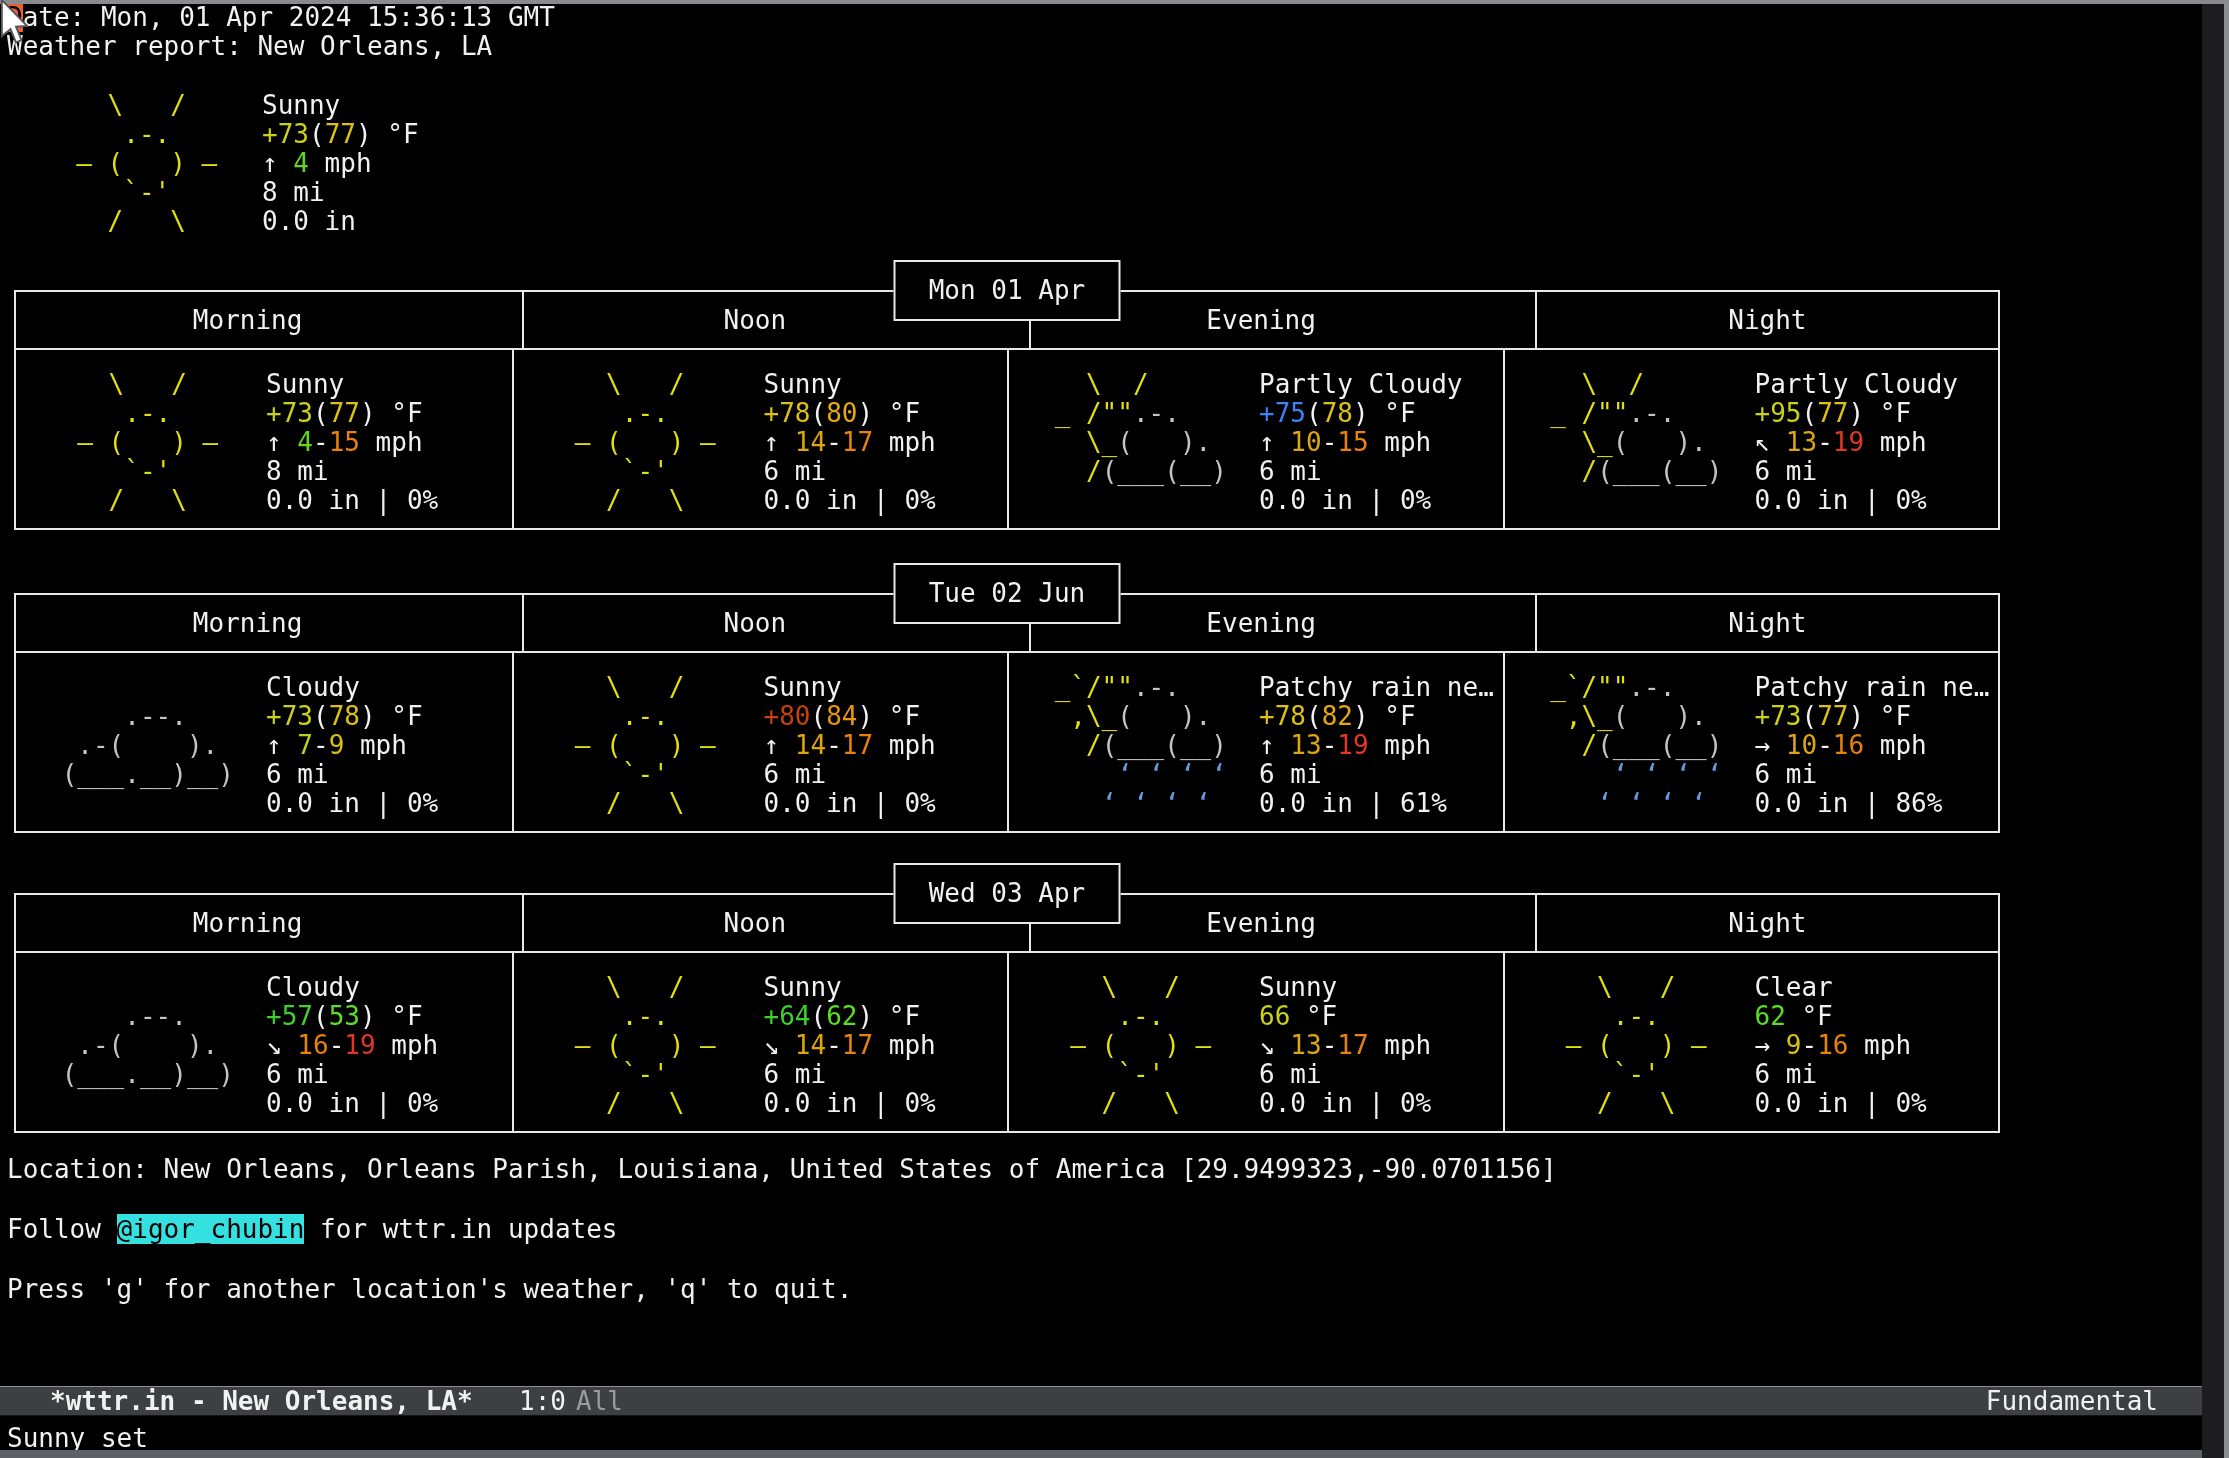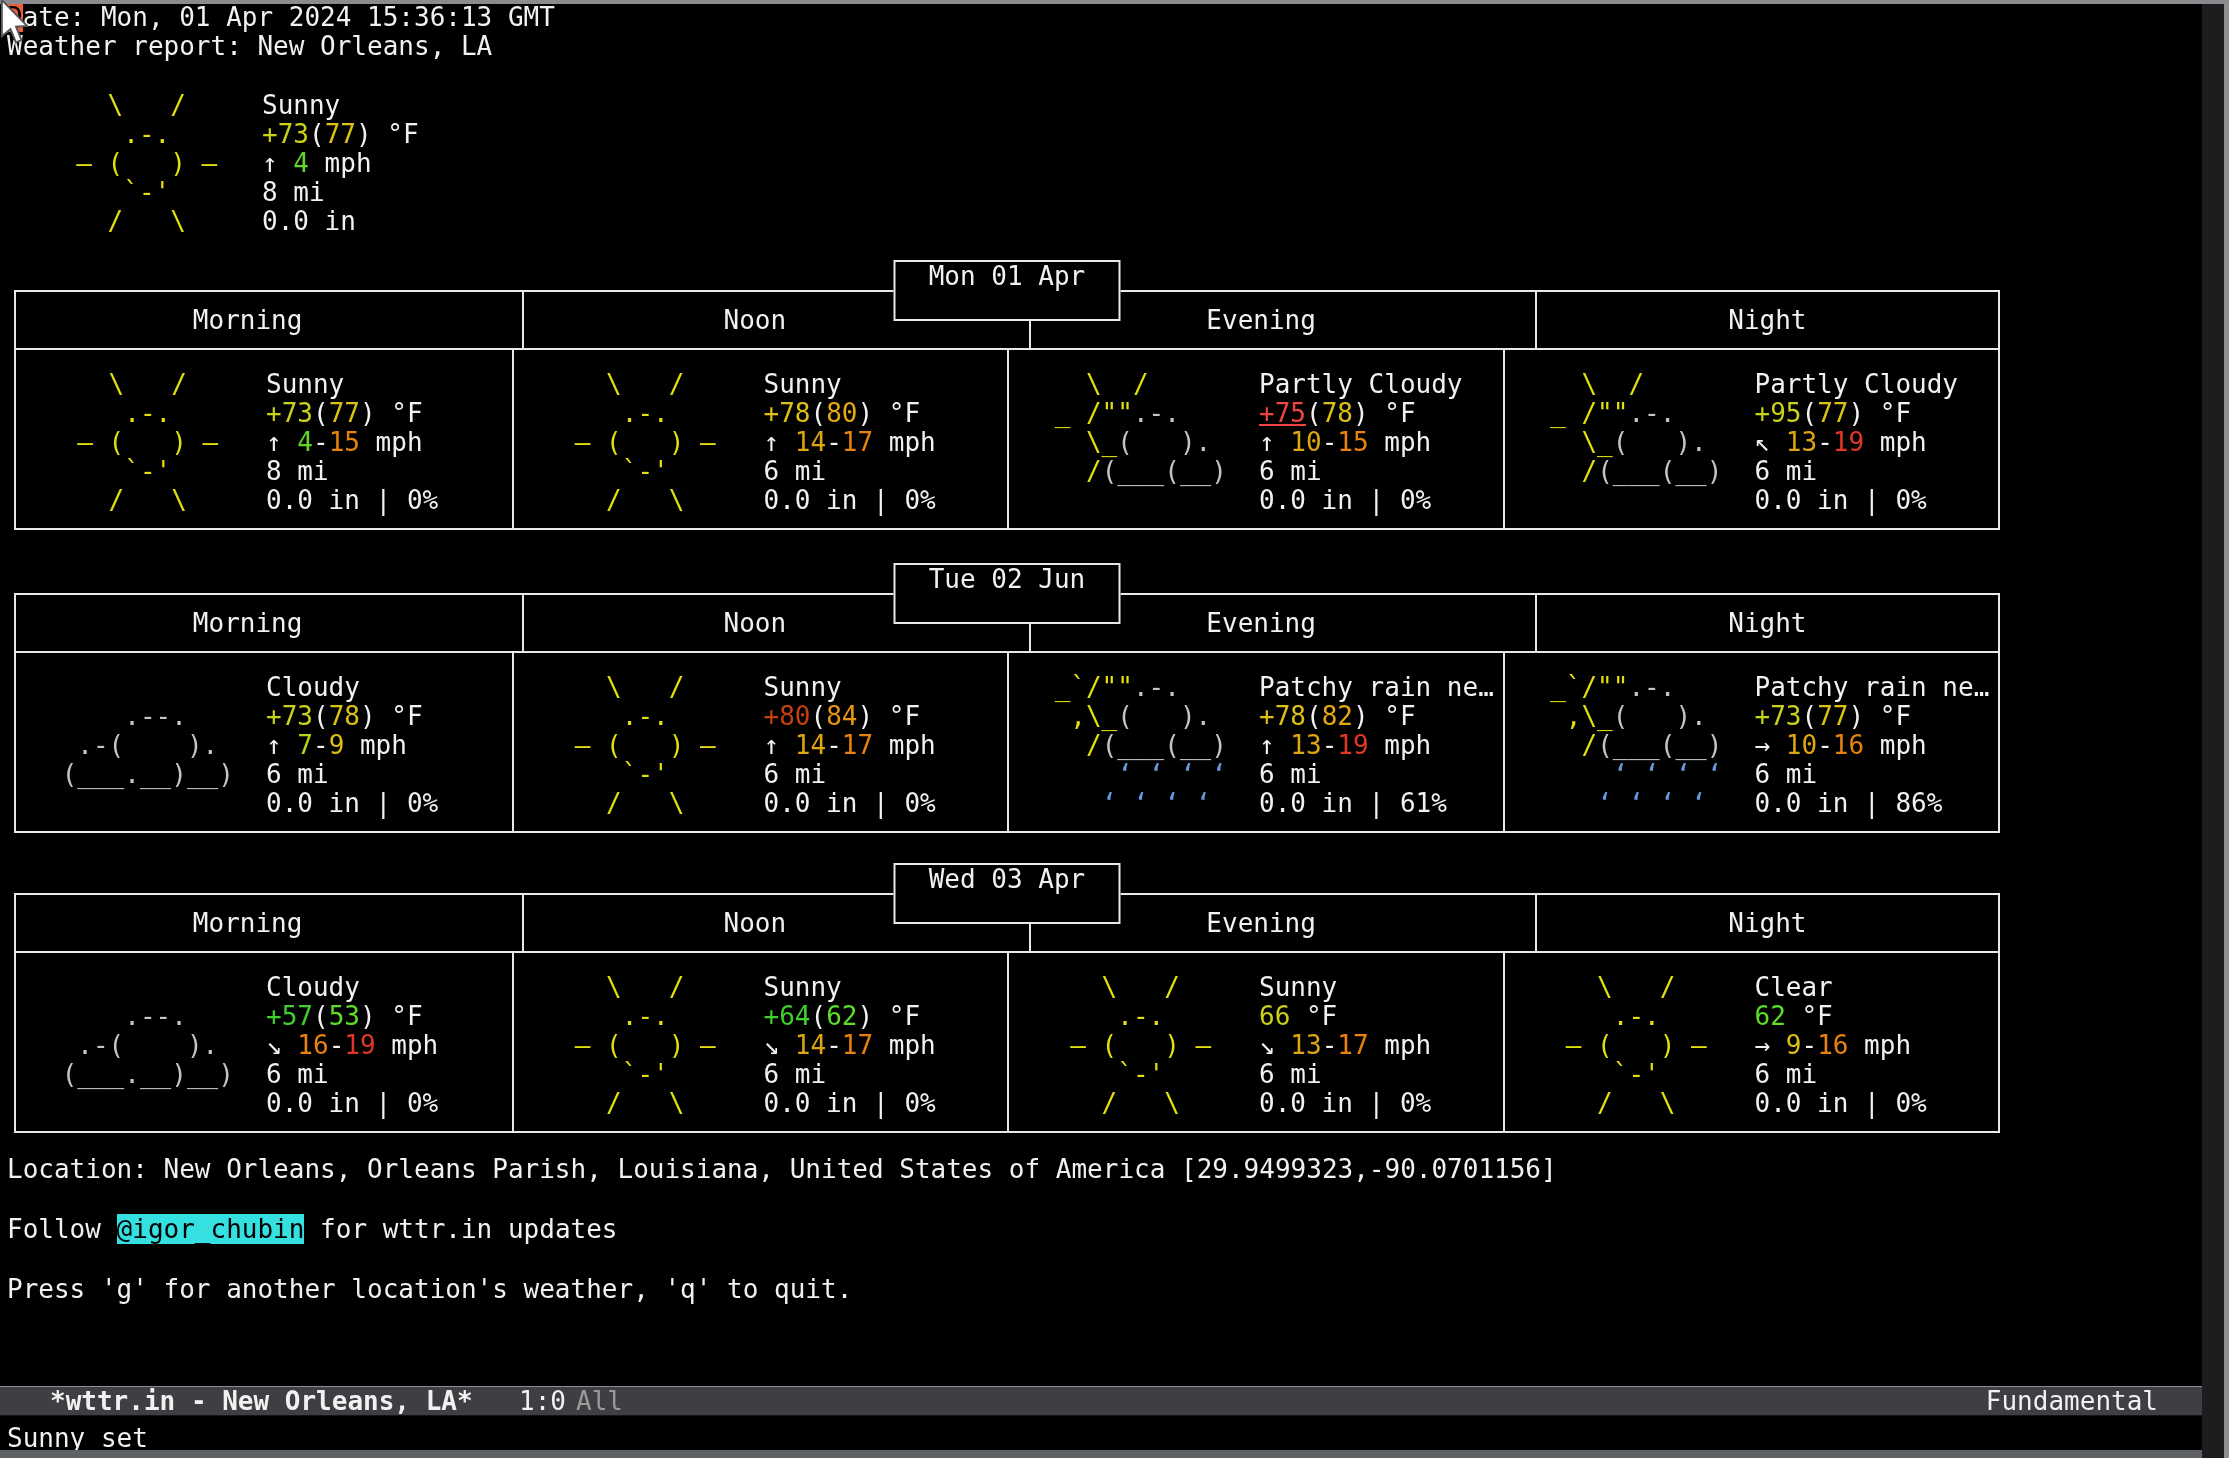--- a/index.html
+++ b/index.html
@@ -9,21 +9,21 @@
   .line{position:absolute;white-space:pre;height:29px;}
   .cursor{background:var(--cursor,#e8613c);color:#000;}
   .hl{background:var(--highlight_bg,#35e0e0);color:#000;}
 
   .curr-icon{position:absolute;left:45px;top:91px;}
   .curr-text{position:absolute;left:262px;top:91px;}
 
   .day-table{position:absolute;left:14px;width:1982px;border:2px solid var(--border,#e8e8e8);}
   .date-box{position:absolute;top:-32px;left:50%;transform:translateX(-50%);
     width:223px;height:57px;border:2px solid var(--border,#e8e8e8);
-    background:var(--background,#000);display:flex;justify-content:center;z-index:3;}
+    background:var(--background,#000);display:flex;align-items:center;justify-content:center;z-index:3;}
   .dt-hdr{display:grid;grid-template-columns:repeat(4,1fr);height:56px;border-bottom:2px solid var(--border,#e8e8e8);gap:43px;}
   .dt-hdr>div{display:flex;align-items:center;justify-content:center;border-left:2px solid var(--border,#e8e8e8);}
   .dt-hdr>div:first-child{border-left:none;}
   .dt-body{display:grid;grid-template-columns:repeat(4,1fr);height:178px;}
   .cell{position:relative;border-left:2px solid var(--border,#e8e8e8);}
   .cell:first-child{border-left:none;}
   .cell .icon{position:absolute;left:30px;top:20px;}
   .cell .textcol{position:absolute;left:250px;top:20px;}
   .icon-line,.tline{height:29px;white-space:pre;}
 
@@ -126,21 +126,21 @@
             <div class="cell">
               <div class="icon">
                 <div class="icon-line"><span style="color: rgb(227, 223, 14);">   \  /</span></div>
                 <div class="icon-line"><span style="color: rgb(227, 223, 14);"> _ /""</span><span style="color: rgb(196, 196, 196);">.-.</span></div>
                 <div class="icon-line"><span style="color: rgb(227, 223, 14);">   \_</span><span style="color: rgb(196, 196, 196);">(   ).</span></div>
                 <div class="icon-line"><span style="color: rgb(227, 223, 14);">   /</span><span style="color: rgb(196, 196, 196);">(___(__)</span></div>
                 <div class="icon-line"></div>
               </div>
               <div class="textcol">
                 <div class="tline">Partly Cloudy</div>
-                <div class="tline"><span style="color: #ef4444; text-decoration: underline;">+75</span><span>(</span><span style="color: rgb(221, 193, 18);">78</span><span>)</span><span> °F</span></div>
+                <div class="tline"><span style="color: #3b82f6;">+75</span><span>(</span><span style="color: rgb(221, 193, 18);">78</span><span>)</span><span> °F</span></div>
                 <div class="tline"><span>↑ </span><span style="color: rgb(221, 166, 15);">10</span><span>-</span><span style="color: rgb(232, 130, 13);">15</span><span> mph</span></div>
                 <div class="tline">6 mi</div>
                 <div class="tline">0.0 in | 0%</div>
               </div>
             </div>
             <div class="cell">
               <div class="icon">
                 <div class="icon-line"><span style="color: rgb(227, 223, 14);">   \  /</span></div>
                 <div class="icon-line"><span style="color: rgb(227, 223, 14);"> _ /""</span><span style="color: rgb(196, 196, 196);">.-.</span></div>
                 <div class="icon-line"><span style="color: rgb(227, 223, 14);">   \_</span><span style="color: rgb(196, 196, 196);">(   ).</span></div>

